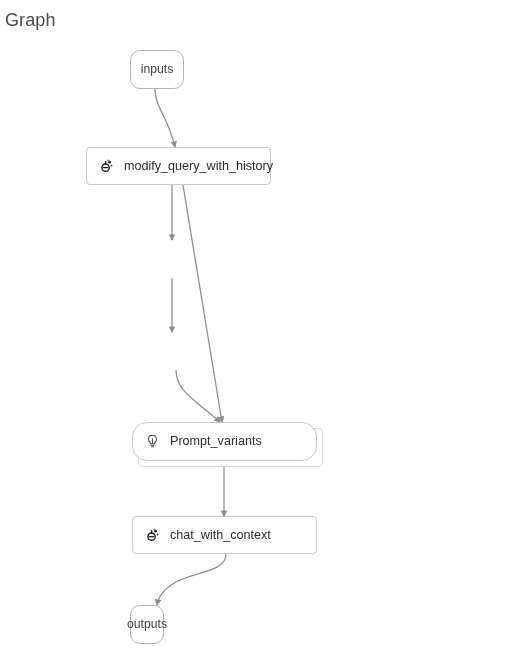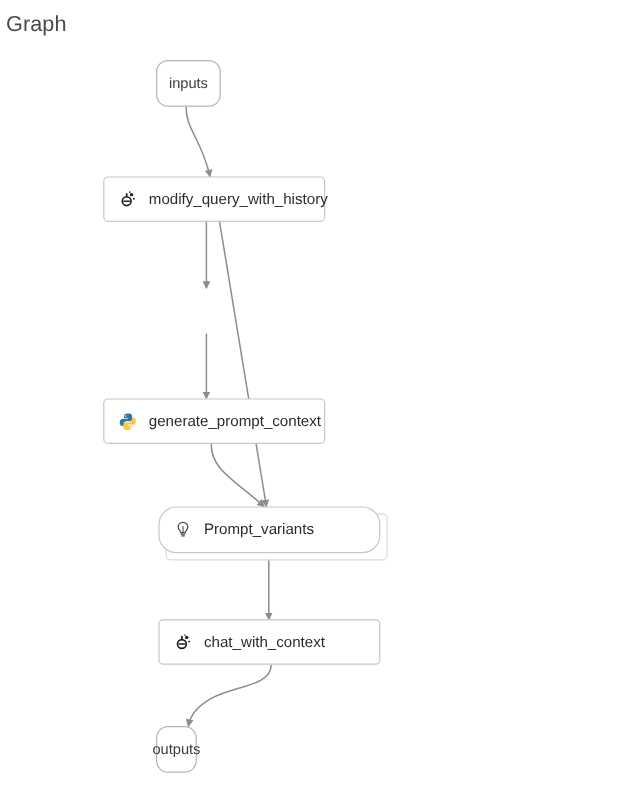--- a/index.html
+++ b/index.html
@@ -138,40 +138,20 @@
         <circle cx="11.3" cy="3.4" r="1.5" fill="#1f1f1f"></circle>
         <circle cx="13.4" cy="7.1" r="0.85" fill="#1f1f1f"></circle>
         <circle cx="9.7" cy="1.2" r="0.7" fill="#1f1f1f"></circle>
         <path d="M4.6 9.2 L9.4 9.2" stroke="#1f1f1f" stroke-width="1.3" stroke-linecap="round"></path>
       </svg>
     </span>
     <span class="node-label">modify_query_with_history</span>
   </div>
 
 
-  <div class="node step" style="left:86px; top:332px; width:185px; height:38px;">
-    <span class="icon">
-      <svg width="15" height="15" viewBox="0 0 16 16" xmlns="http://www.w3.org/2000/svg">
-        <path d="M7.9 0.7 C5.3 0.7 4.6 1.8 4.6 3.2 L4.6 4.8 L8 4.8 L8 5.5 L3.4 5.5
-                 C1.9 5.5 0.8 6.4 0.8 8.6 C0.8 10.6 1.8 11.7 3.3 11.7 L4.4 11.7
-                 L4.4 9.9 C4.4 8.4 5.5 7.4 7 7.4 L9.9 7.4 C11.1 7.4 11.9 6.6 11.9 5.4
-                 L11.9 3.2 C11.9 1.9 10.9 0.9 9.5 0.7 C9 0.7 8.4 0.7 7.9 0.7 Z
-                 M6.1 2.2 C6.5 2.2 6.8 2.5 6.8 2.9 C6.8 3.3 6.5 3.6 6.1 3.6
-                 C5.7 3.6 5.4 3.3 5.4 2.9 C5.4 2.5 5.7 2.2 6.1 2.2 Z" fill="#3a72a5"></path>
-        <path d="M8.1 15.3 C10.7 15.3 11.4 14.2 11.4 12.8 L11.4 11.2 L8 11.2 L8 10.5
-                 L12.6 10.5 C14.1 10.5 15.2 9.6 15.2 7.4 C15.2 5.4 14.2 4.3 12.7 4.3
-                 L11.6 4.3 L11.6 6.1 C11.6 7.6 10.5 8.6 9 8.6 L6.1 8.6
-                 C4.9 8.6 4.1 9.4 4.1 10.6 L4.1 12.8 C4.1 14.1 5.1 15.1 6.5 15.3
-                 C7 15.3 7.6 15.3 8.1 15.3 Z
-                 M9.9 13.8 C9.5 13.8 9.2 13.5 9.2 13.1 C9.2 12.7 9.5 12.4 9.9 12.4
-                 C10.3 12.4 10.6 12.7 10.6 13.1 C10.6 13.5 10.3 13.8 9.9 13.8 Z" fill="#f3ca3e"></path>
-      </svg>
-    </span>
-    <span class="node-label">generate_prompt_context</span>
-  </div>
 
   <div class="stack-back" style="left:138px; top:428px; width:185px; height:39px;"></div>
   <div class="node step" style="left:132px; top:422px; width:185px; height:39px;border-radius:15px;">
     <span class="icon">
       <svg width="15" height="15" viewBox="0 0 16 16" xmlns="http://www.w3.org/2000/svg">
         <path d="M8 1.4 C5.5 1.4 3.7 3.2 3.7 5.5 C3.7 7.1 4.6 8.1 5.3 8.9
                  C5.8 9.5 6.1 9.9 6.1 10.5 L9.9 10.5 C9.9 9.9 10.2 9.5 10.7 8.9
                  C11.4 8.1 12.3 7.1 12.3 5.5 C12.3 3.2 10.5 1.4 8 1.4 Z" fill="none" stroke="#4a4a4a" stroke-width="1.1"></path>
         <path d="M6.3 11.9 L9.7 11.9" stroke="#4a4a4a" stroke-width="1.1" stroke-linecap="round"></path>
         <path d="M6.9 13.5 L9.1 13.5" stroke="#4a4a4a" stroke-width="1.1" stroke-linecap="round"></path>

